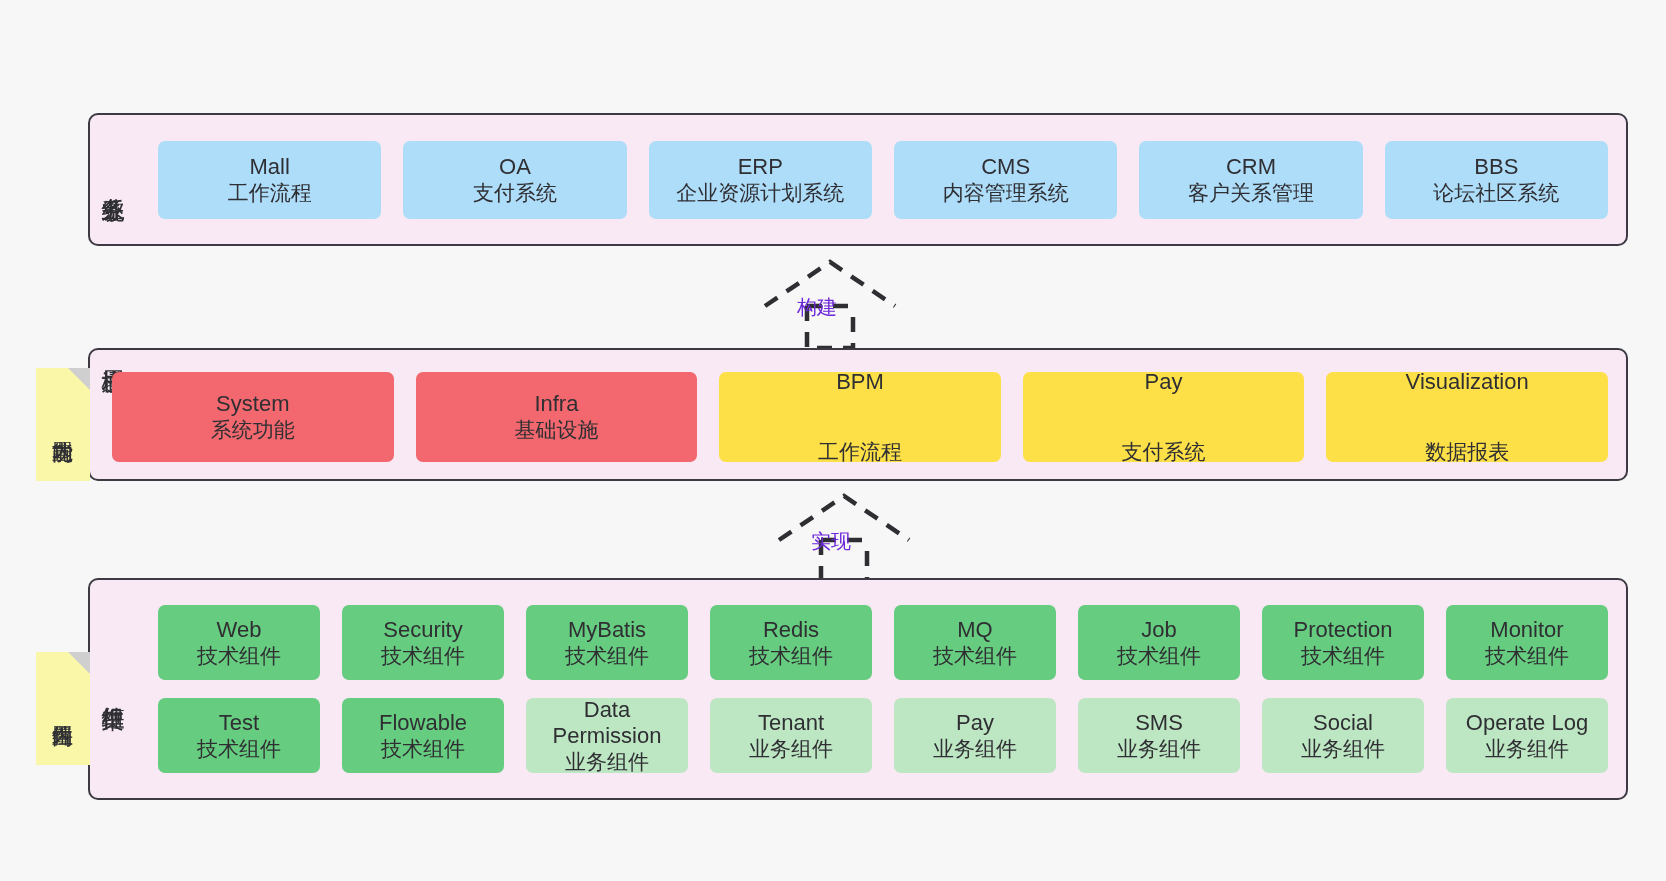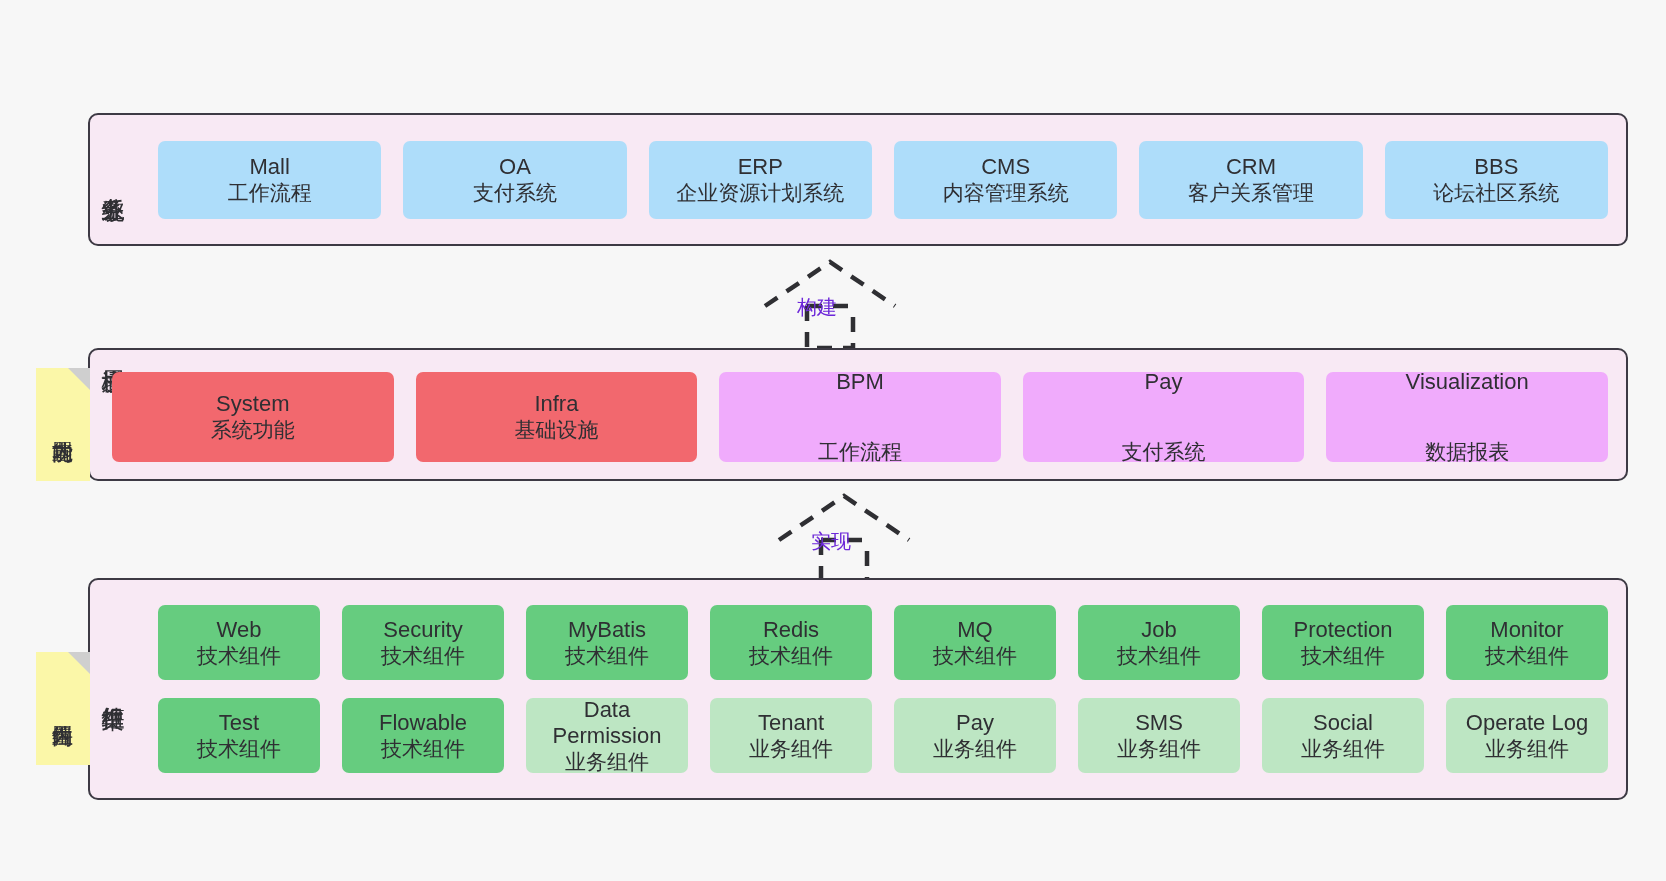--- a/index.html
+++ b/index.html
@@ -78,21 +78,21 @@
   }
   .card .en {
     font-size: 22px;
     white-space: normal;
   }
   .card .cn {
     font-size: 21px;
   }
   .card.blue   { background: #aeddfa; }
   .card.red    { background: #f2686e; }
-  .card.pink   { background: #f0abfc; gap: 44px; }
+  .card.pink   { background: #fde047; gap: 44px; }
   .card.green  { background: #66cc7f; }
   .card.lgreen { background: #bde6c3; }
 
   .biz-row .card  { height: 78px; }
   .mod-row .card  { height: 90px; }
   .fw-row .card   { height: 75px; }
 
   
   .note {
     position: absolute;

